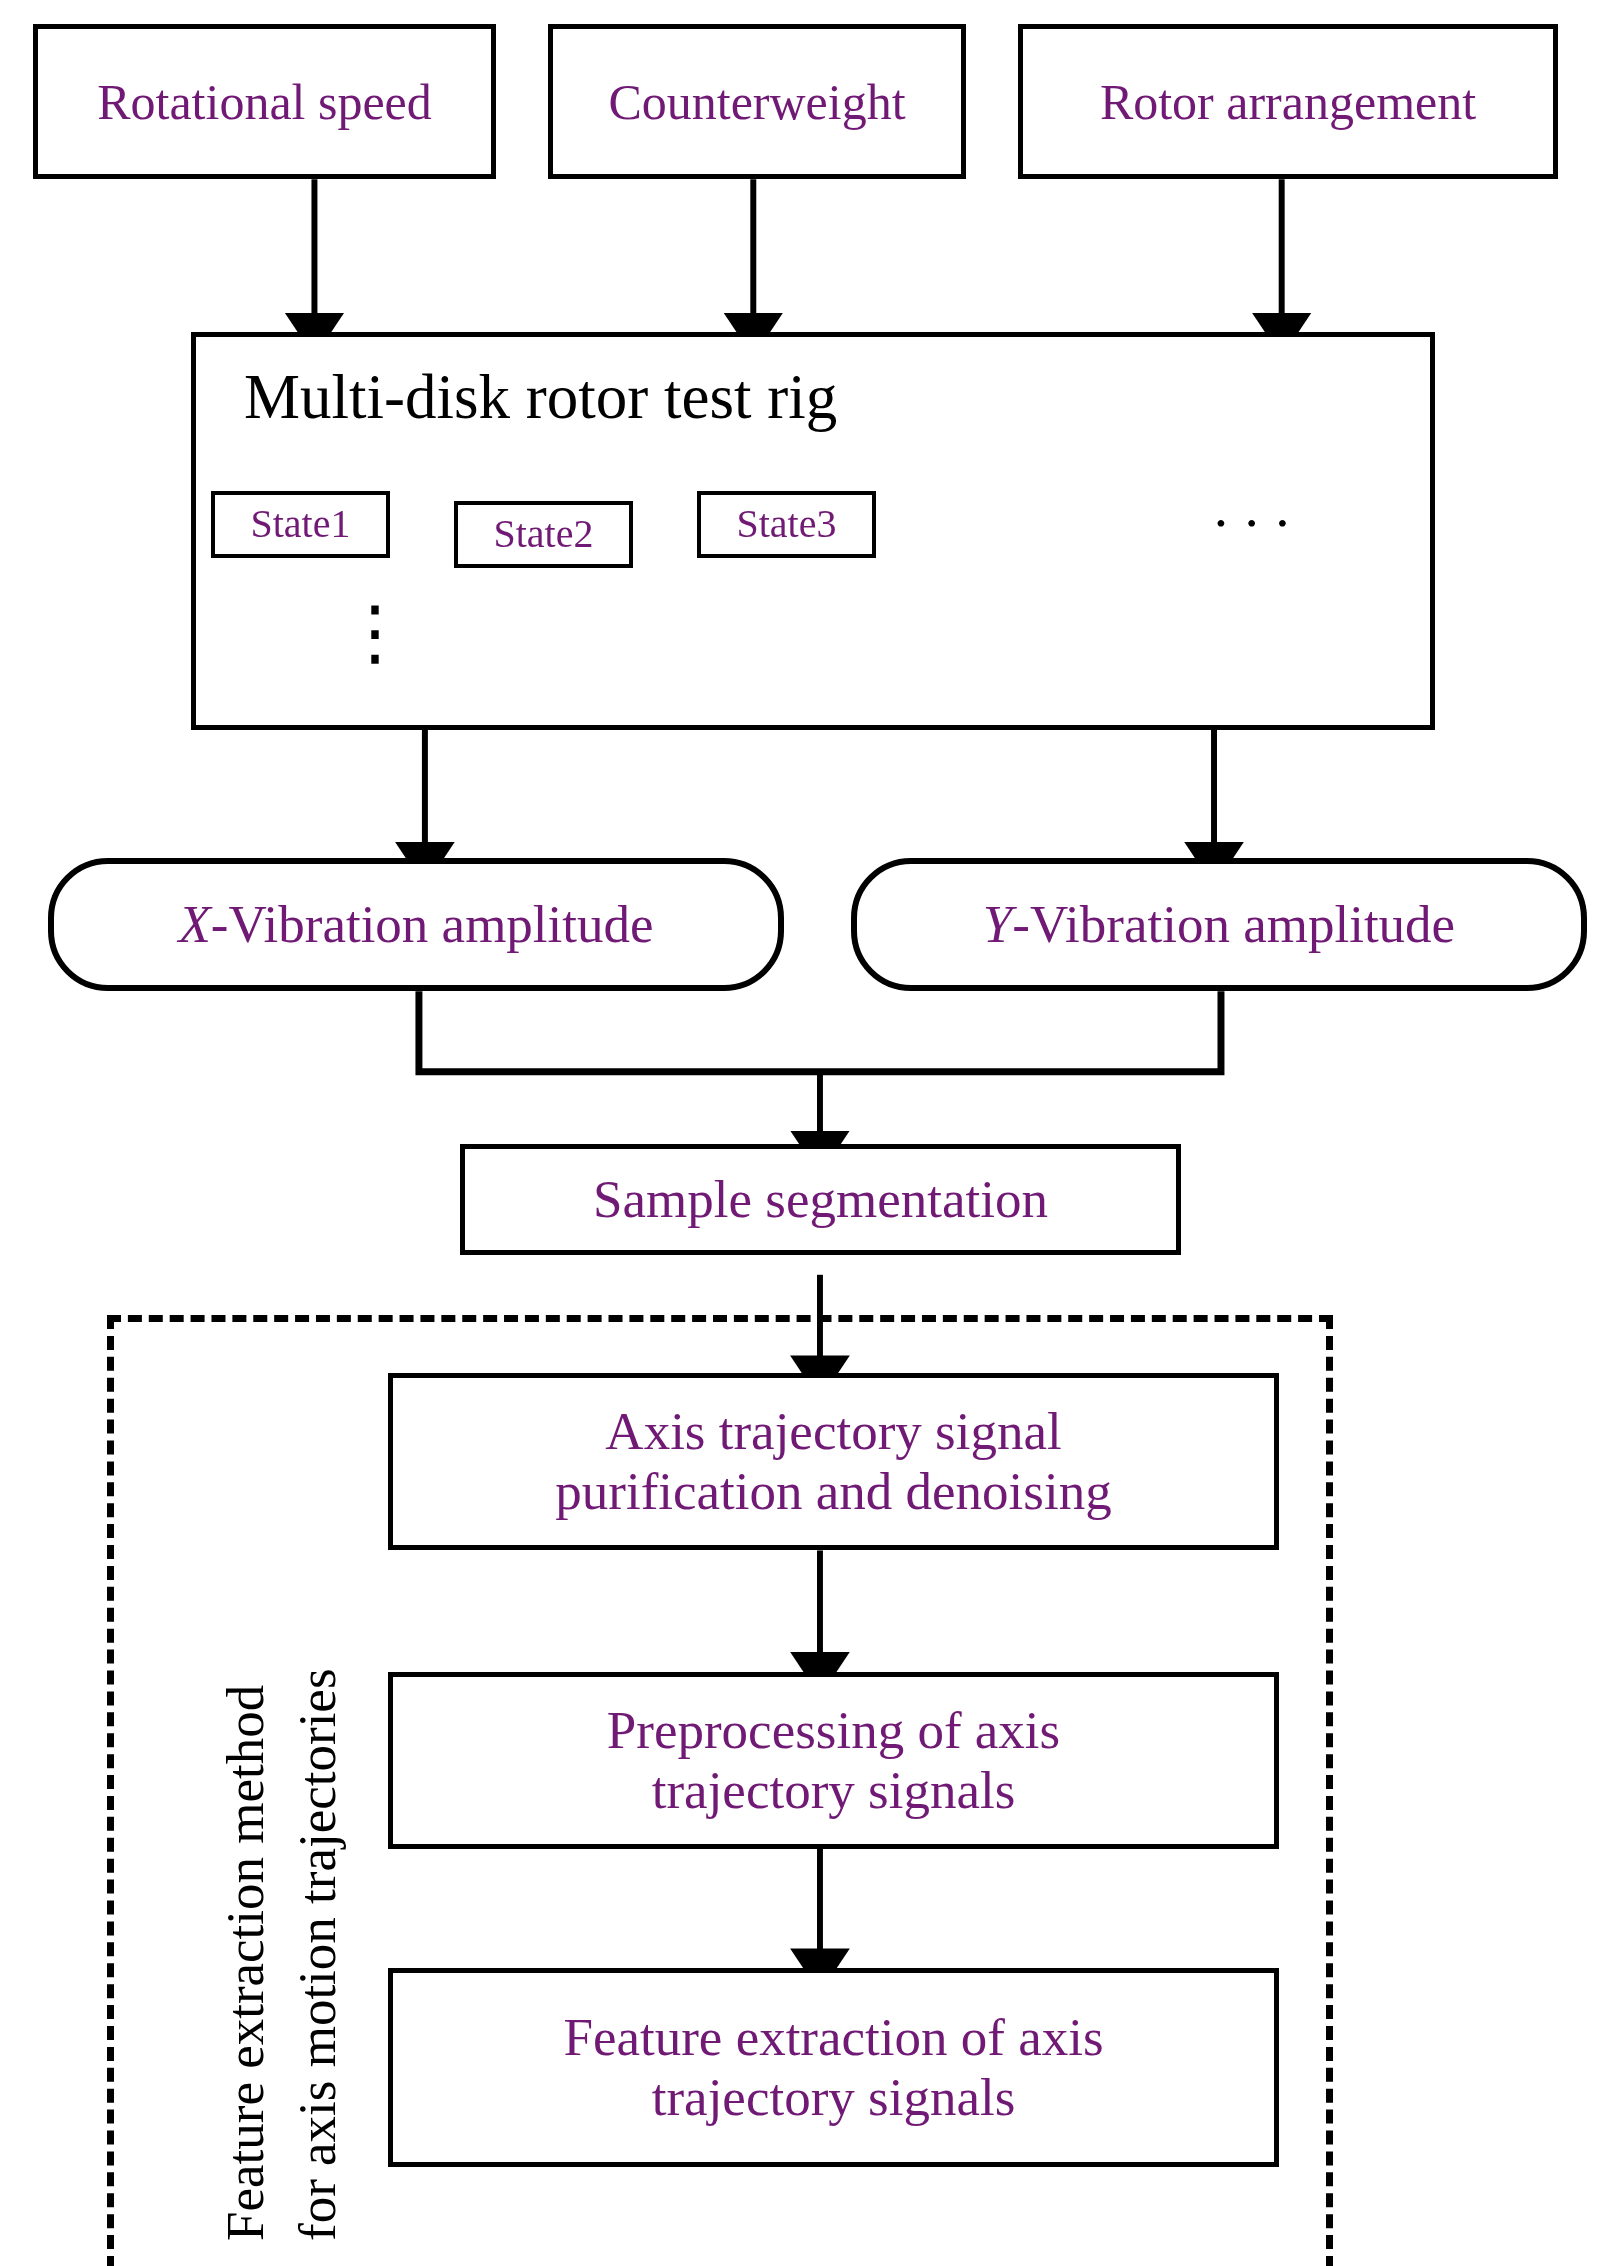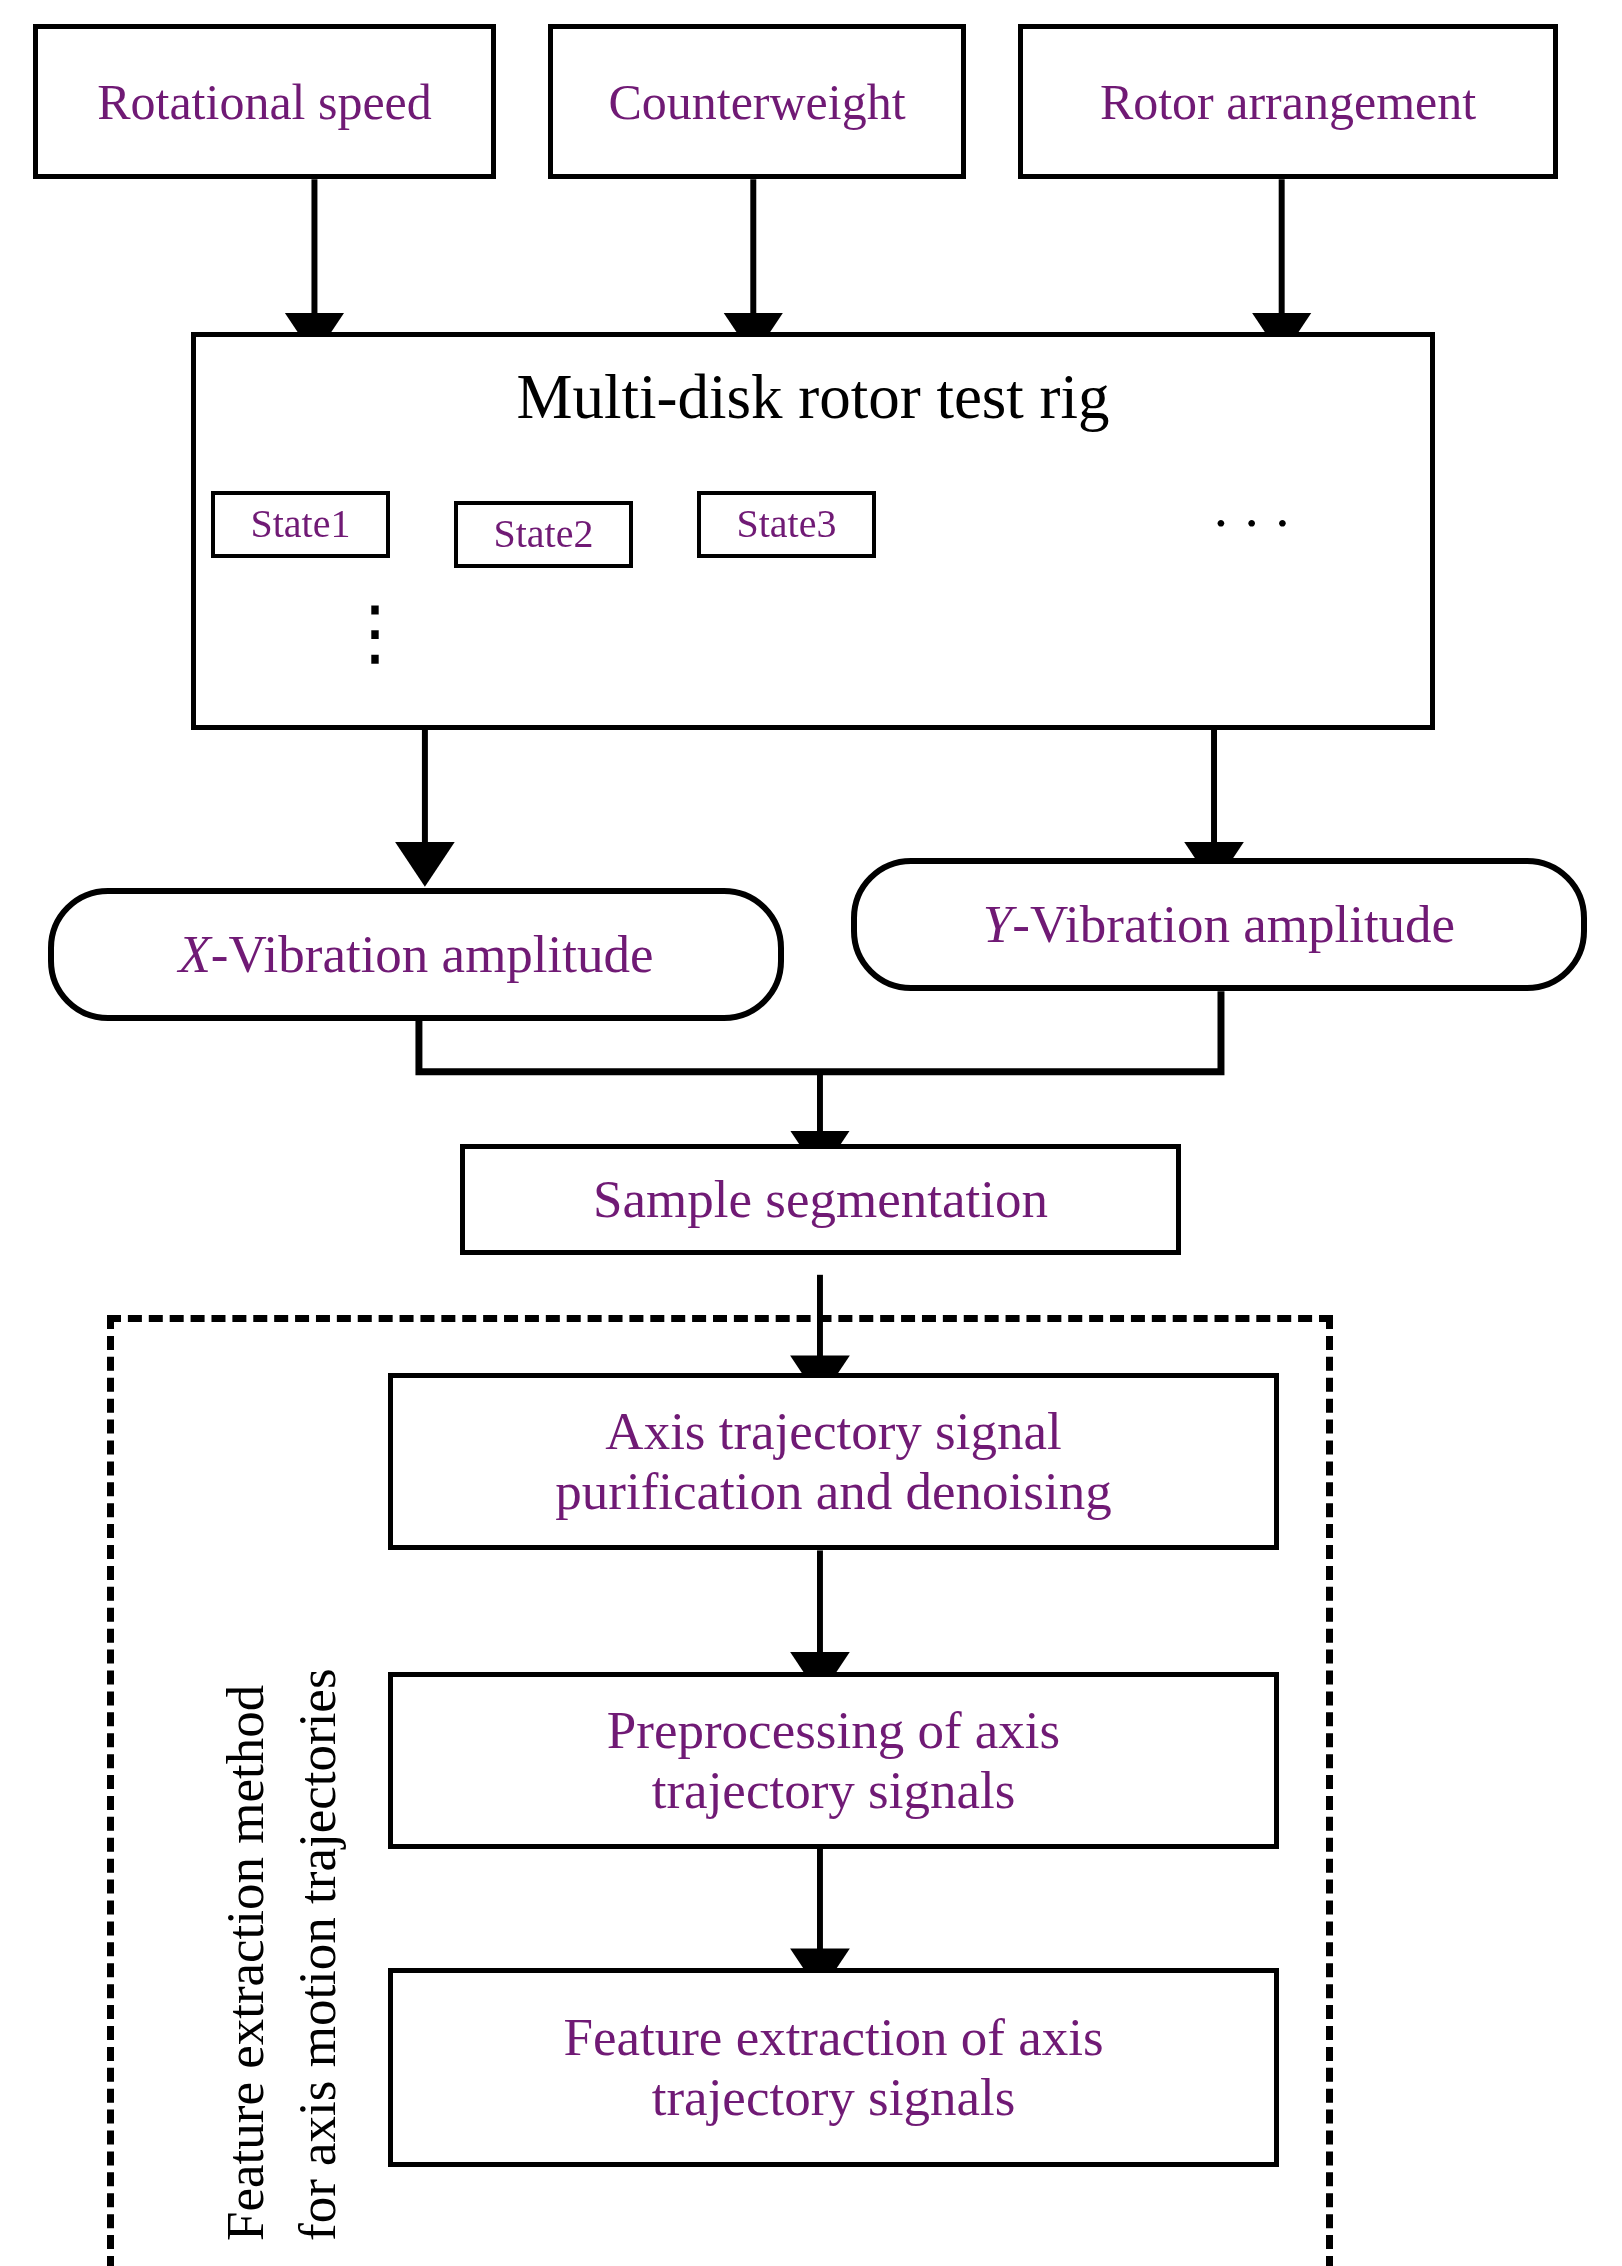--- a/index.html
+++ b/index.html
@@ -35,21 +35,22 @@
   }
   .open-box {
     position: absolute;
     box-sizing: border-box;
     border: 5px solid #000000;
     background: #ffffff;
   }
   .label-top {
     position: absolute;
     width: 100%;
-    text-align: center;
+    text-align: left;
+    margin-left: 48px;
   }
   .vtext {
     position: absolute;
     transform-origin: 0 0;
     white-space: nowrap;
     color: #000000;
   }
   .dashed-region {
     position: absolute;
     box-sizing: border-box;
@@ -126,21 +127,21 @@
   </div>
 
   <div class="node thin" style="left:697px; top:491px; width:179px; height:67px; font-size:40px;">
     <span>State3</span>
   </div>
 
   <div class="dots-h" style="left:1216px; top:510px; font-size:28px; letter-spacing:7px;">• • •</div>
 
   <div class="dots-v" style="left:339px; top:597px; font-size:72px;">⋮</div>
 
-  <div class="node rounded" style="left:48px; top:888px; width:736px; height:133px; font-size:53px;">
+  <div class="node rounded" style="left:48px; top:858px; width:736px; height:133px; font-size:53px;">
     <span>
       <i>X</i><span>-Vibration amplitude</span>
     </span>
   </div>
 
   <div class="node rounded" style="left:851px; top:858px; width:736px; height:133px; font-size:53px;">
     <span>
       <i>Y</i><span>-Vibration amplitude</span>
     </span>
   </div>

